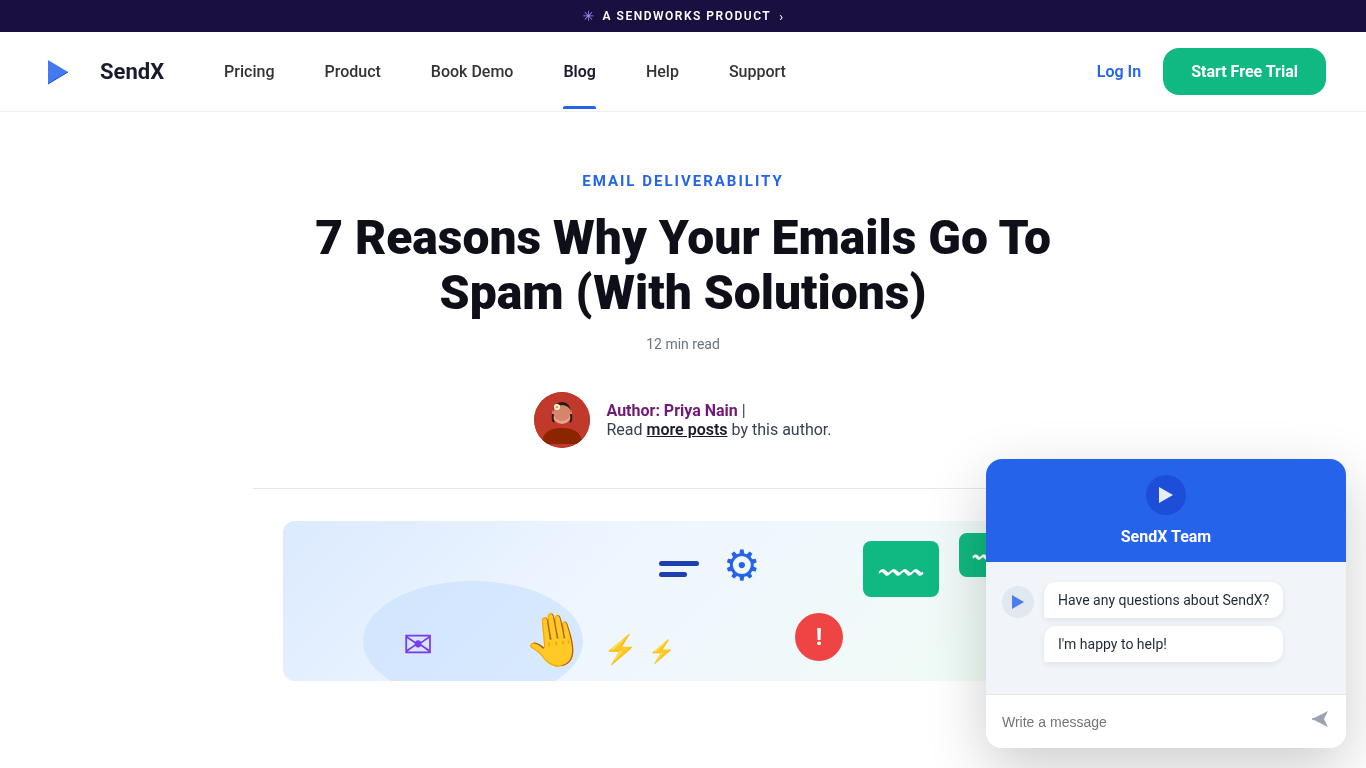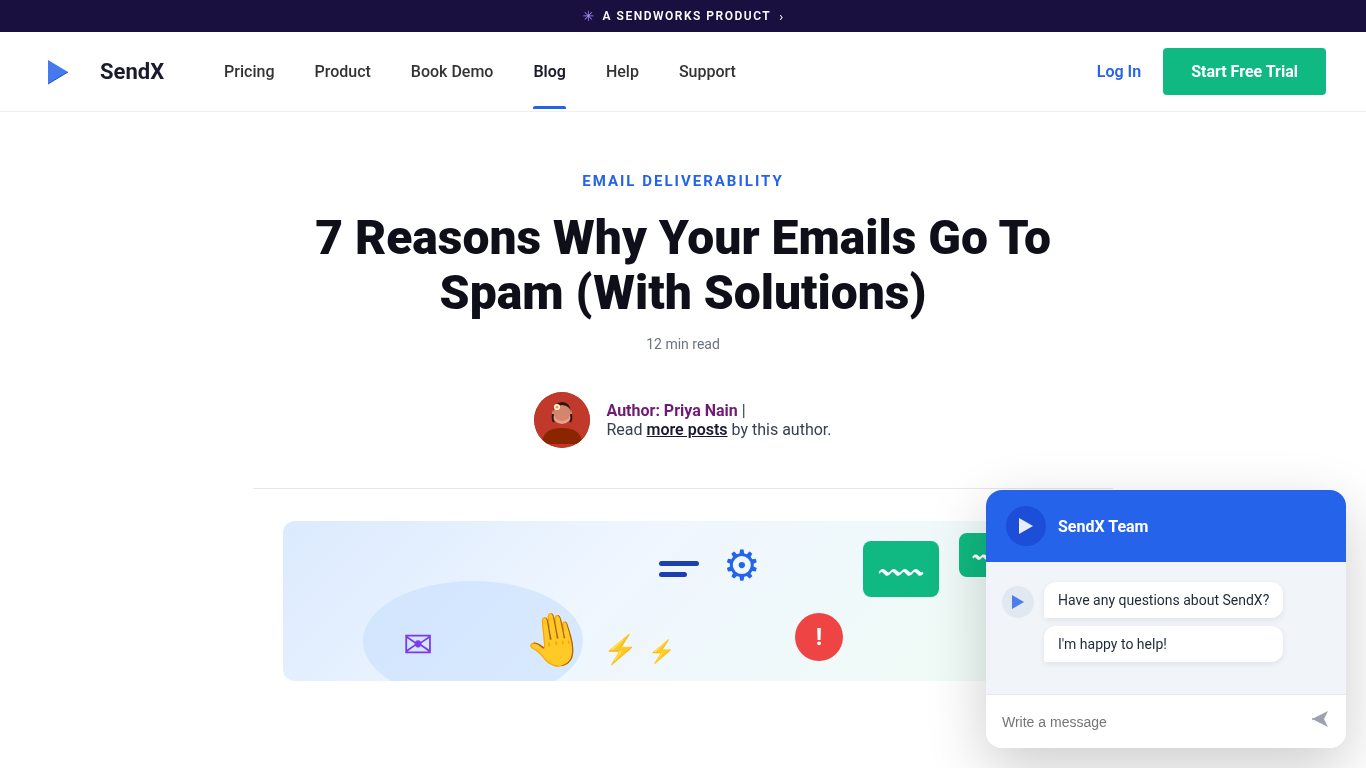--- a/index.html
+++ b/index.html
@@ -53,21 +53,21 @@
     }
     .logo-text {
       font-size: 22px;
       font-weight: 700;
       color: #1a1a2e;
       margin-left: 16px;
     }
     .nav-links {
       display: flex;
       align-items: center;
-      gap: 0;
+      gap: 10px;
       list-style: none;
       flex: 1;
     }
     .nav-links li a {
       text-decoration: none;
       color: #333;
       font-size: 16px;
       font-weight: 500;
       padding: 28px 20px;
       display: block;
@@ -99,21 +99,21 @@
       font-size: 16px;
       text-decoration: none;
       padding: 8px 16px;
     }
     .trial-btn {
       background: #10b981;
       color: #fff;
       font-weight: 700;
       font-size: 16px;
       padding: 14px 28px;
-      border-radius: 4px;
+      border-radius: 16px;
       text-decoration: none;
       border: none;
       cursor: pointer;
     }
 
     
     .main-content {
       max-width: 900px;
       margin: 0 auto;
       padding: 60px 20px 40px;
@@ -291,20 +291,21 @@
       overflow: hidden;
       box-shadow: 0 20px 60px rgba(0,0,0,0.2);
       z-index: 1000;
     }
     .chat-header {
       background: #2563eb;
       padding: 16px 20px;
       display: flex;
       align-items: center;
       gap: 12px;
+      flex-direction: column;
     }
     .chat-avatar {
       width: 40px;
       height: 40px;
       border-radius: 50%;
       background: #1d4ed8;
       display: flex;
       align-items: center;
       justify-content: center;
       color: white;

